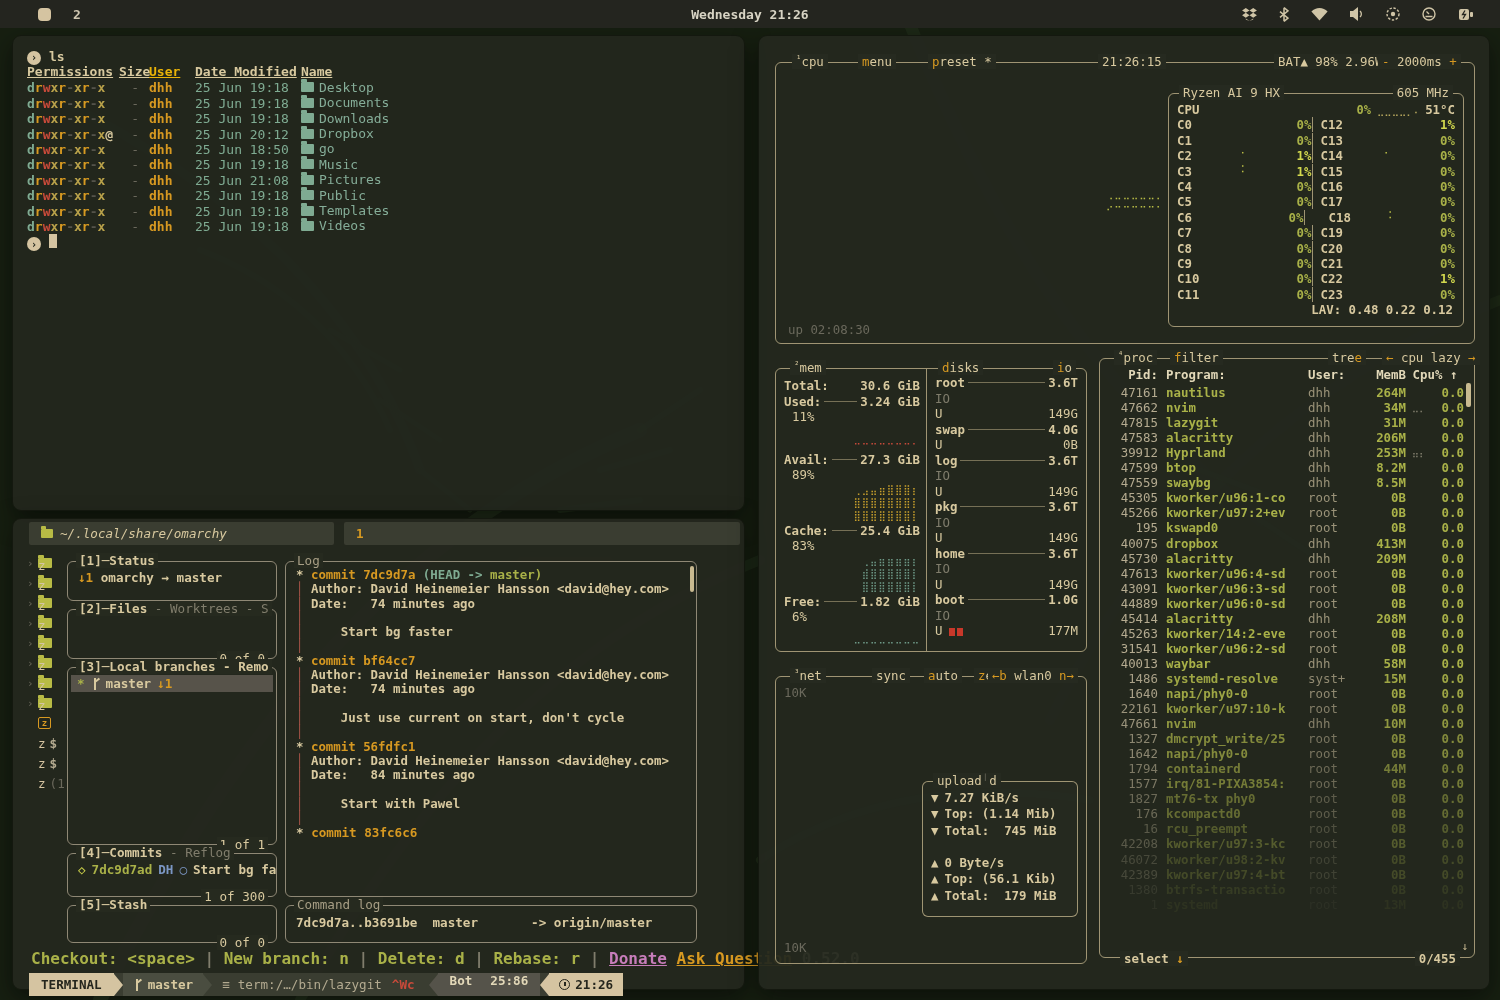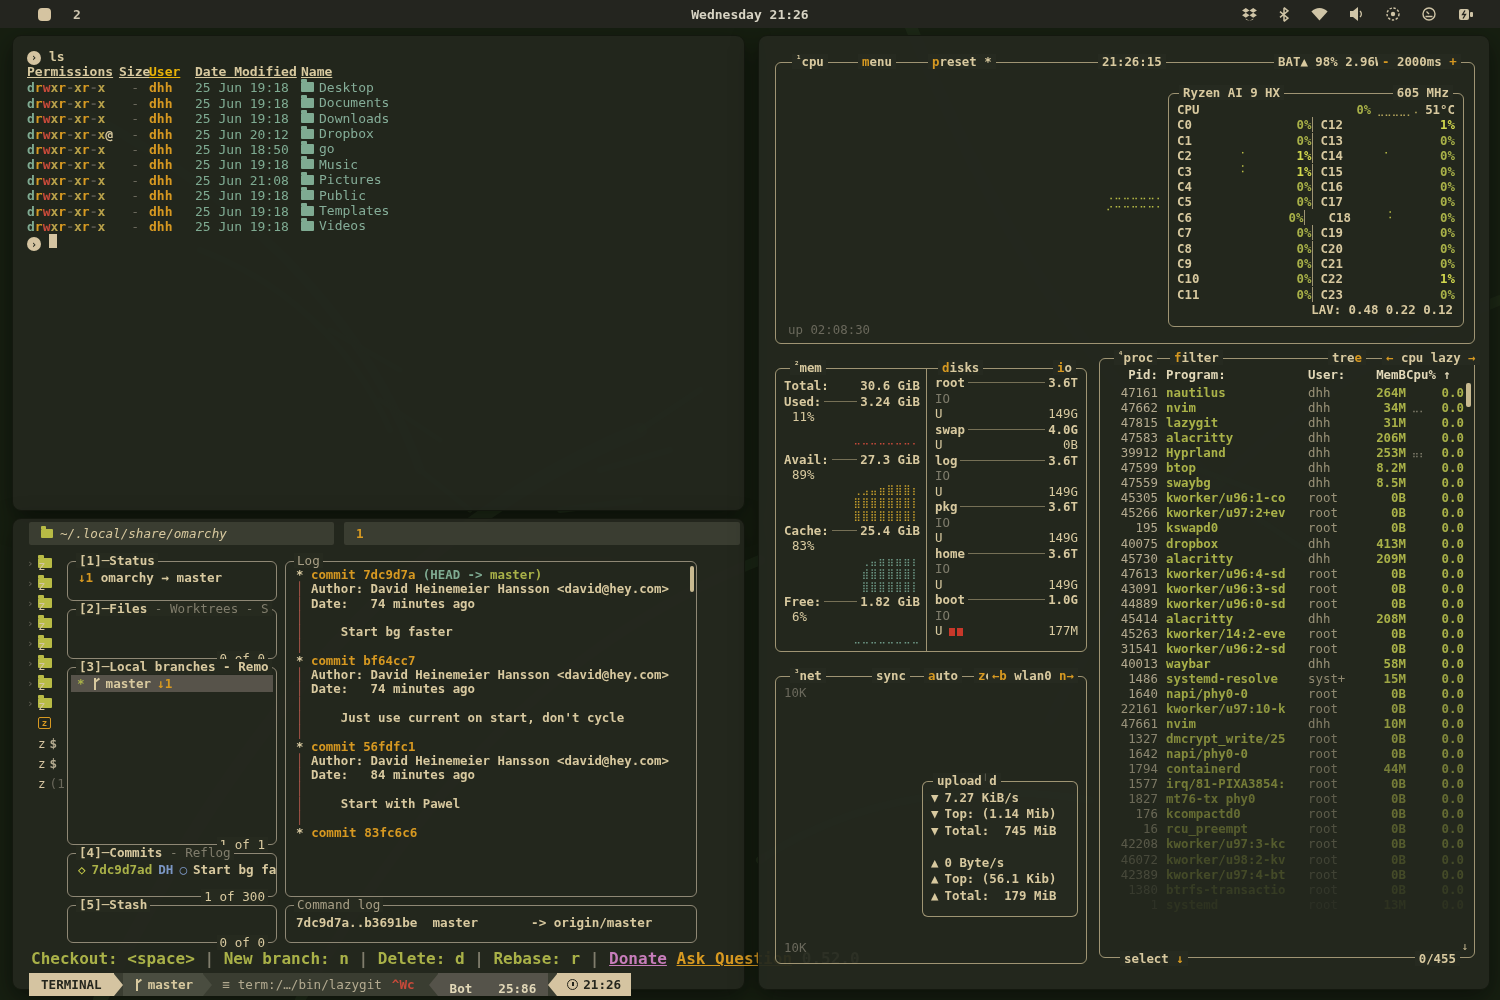--- a/index.html
+++ b/index.html
@@ -83,31 +83,31 @@
   
   #lg-help{position:absolute;left:18px;top:404px;width:700px;white-space:pre;font-weight:bold;font-size:16px}
   #lg-status{position:absolute;left:16px;top:428px;width:560px;height:23px;background:#3a3d31;display:flex;align-items:center;font-size:12.6px}
   .seg-mode{background:#d5c4a1;color:#25261d;font-weight:bold;padding:0 12px;height:100%;display:flex;align-items:center}
   .tri{width:0;height:0;border-top:11.5px solid transparent;border-bottom:11.5px solid transparent}
   .tri.r1{border-left:9px solid #d5c4a1}
   .seg-branch{background:#4a4d40;height:100%;display:flex;align-items:center;padding:0 10px;gap:6px;color:#d8c99f;font-weight:bold}
   .tri.r2{border-left:9px solid #4a4d40}
   .seg-file{height:100%;display:flex;align-items:center;padding:0 10px;gap:8px;color:#b3aa90}
   .tri.l1{border-right:9px solid #55534a}
-  .seg-pos{background:#55534a;height:100%;display:flex;align-items:flex-end;padding:0 12px;gap:26px;color:#e2d8b8;font-weight:bold}
+  .seg-pos{background:#55534a;height:100%;display:flex;align-items:flex-start;padding:0 12px;gap:18px;color:#e2d8b8;font-weight:bold}
   .tri.l2{border-right:9px solid #d5c4a1}
   .seg-time{background:#d5c4a1;color:#25261d;font-weight:bold;height:100%;display:flex;align-items:center;padding:0 10px;gap:5px}
   .clock-ico{display:inline-block;width:11px;height:11px;border:1.5px solid #25261d;border-radius:50%;position:relative}
   .clock-ico::after{content:"";position:absolute;left:4px;top:1.5px;width:1.5px;height:4px;background:#25261d}
   .branch-ico{display:inline-block;width:9px;height:12px;position:relative}
   .branch-ico::before{content:"";position:absolute;left:3px;top:0;width:2px;height:12px;background:currentColor}
   .branch-ico::after{content:"";position:absolute;right:0;top:1px;width:5px;height:2px;background:currentColor;transform:rotate(-40deg)}
   
   .bbox{position:absolute;border:1px solid rgba(201,186,144,.75);border-radius:6px}
-  .btit{position:absolute;top:-9px;background:#262a20;padding:0 4px;font-weight:bold;color:#d8c99f;white-space:pre}
+  .btit{position:absolute;top:-9px;background:#262a20;padding:0 4px;font-weight:normal;color:#d8c99f;white-space:pre}
   .bbot{position:absolute;bottom:-9px;background:#262a20;padding:0 4px;font-weight:bold;color:#d8c99f;white-space:pre}
   .hot{color:#d79921}
   #b-cpu{left:16px;top:26px;width:700px;height:282px}
   #core-box{left:392px;top:30px;width:296px;height:234px}
   .corerow{display:flex;height:15.4px;padding:0 8px;align-items:baseline}
   .corerow .cl{width:34px;color:#d8c99f;font-weight:bold}
   .corerow .dots{flex:1;text-align:center;color:#b8bb45;font-size:10px}
   .corerow .pct{width:34px;text-align:right;color:#a9b148;font-weight:bold}
   .corerow.lb .lpct,.corerow.rb .rpct{color:#d3d94e}
   .half{display:flex;flex:1}
@@ -130,21 +130,21 @@
   .ng{white-space:pre}
   .ng.dl{color:#6f87b8}.ng.ul{color:#b05248}
   #upload-box{position:absolute;left:146px;top:104px;width:156px;height:136px;border:1px solid rgba(201,186,144,.75);border-radius:6px;background:rgba(38,42,32,.9);padding:8px 8px 0 8px}
   .urow{display:flex;gap:6px;height:16.3px;color:#d8c99f;font-weight:bold;white-space:pre}
   #b-proc{left:340px;top:322px;width:376px;height:600px}
   #prochead{display:flex;padding:8px 10px 0 6px;font-weight:bold;color:#e2d8b8}
   .ph-pid{width:52px;text-align:right}
   .ph-prog{width:150px;padding-left:8px}
   .ph-user{width:52px}
   .ph-mem{width:46px;text-align:right}
-  .ph-cpu{flex:1;text-align:left}
+  .ph-cpu{flex:1;text-align:center}
   #procrows{padding:3px 10px 0 6px}
   .prow{display:flex;height:15.05px;align-items:flex-end}
   .prow .pid{width:52px;text-align:right;color:#b5ab90}
   .prow .prog{width:150px;padding-left:8px;color:#a9b148;font-weight:bold;overflow:hidden;white-space:nowrap}
   .prow .user{width:52px;color:#9a9278}
   .prow .mem{width:46px;text-align:right;color:#a9b148;font-weight:bold}
   .prow .ext{width:26px;color:#807d6c;font-size:10px;text-align:center}
   .prow .cpu{flex:1;text-align:right;color:#a9b148;font-weight:bold}
   #procrows .prow:nth-child(n+20){opacity:.92}
   #procrows .prow:nth-child(n+22){opacity:.82}

